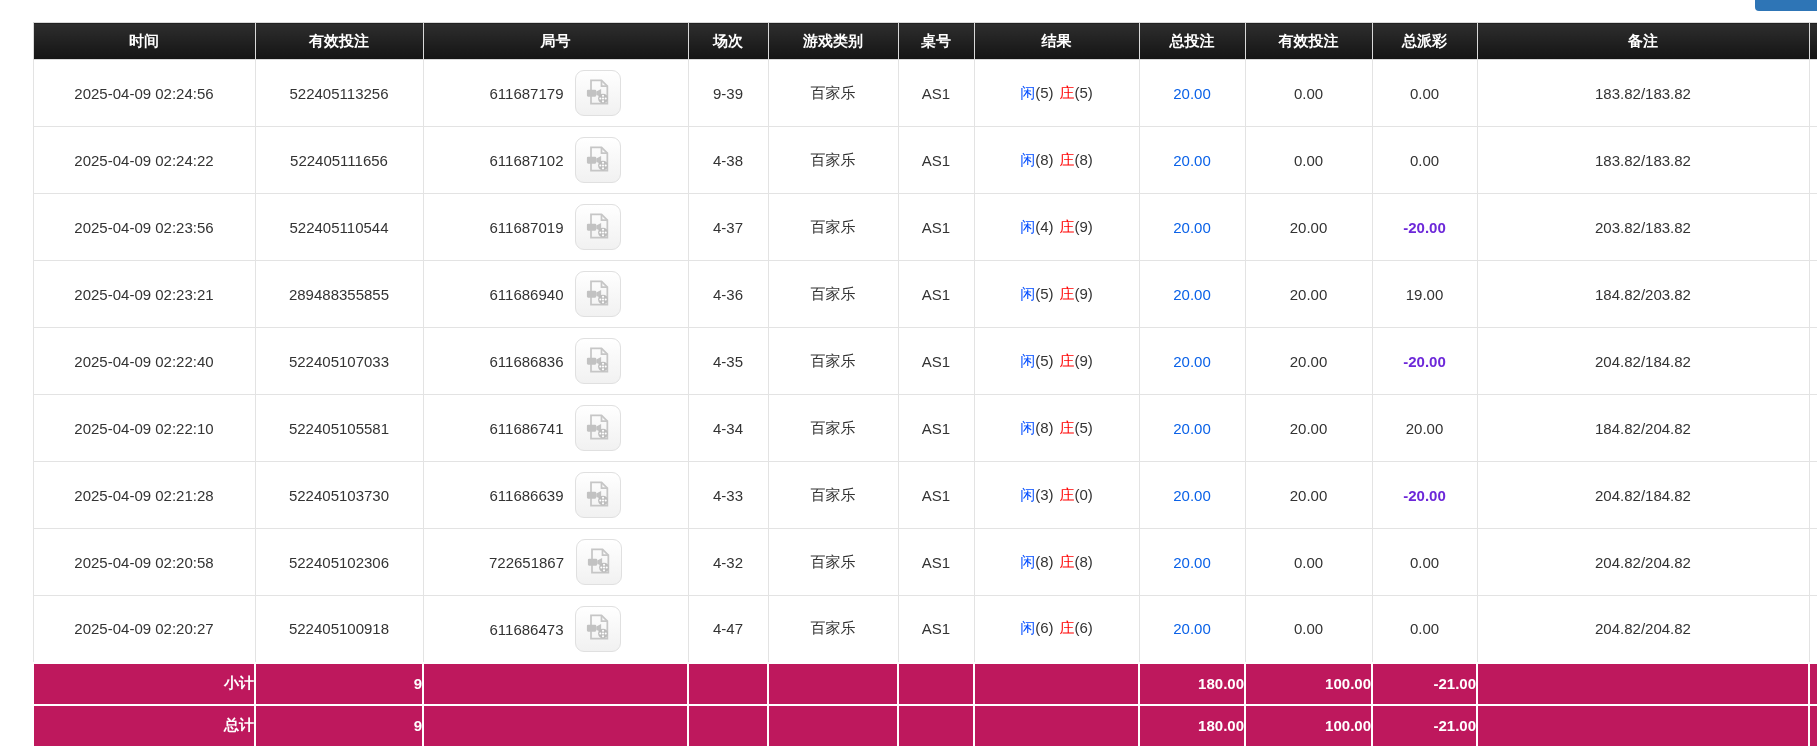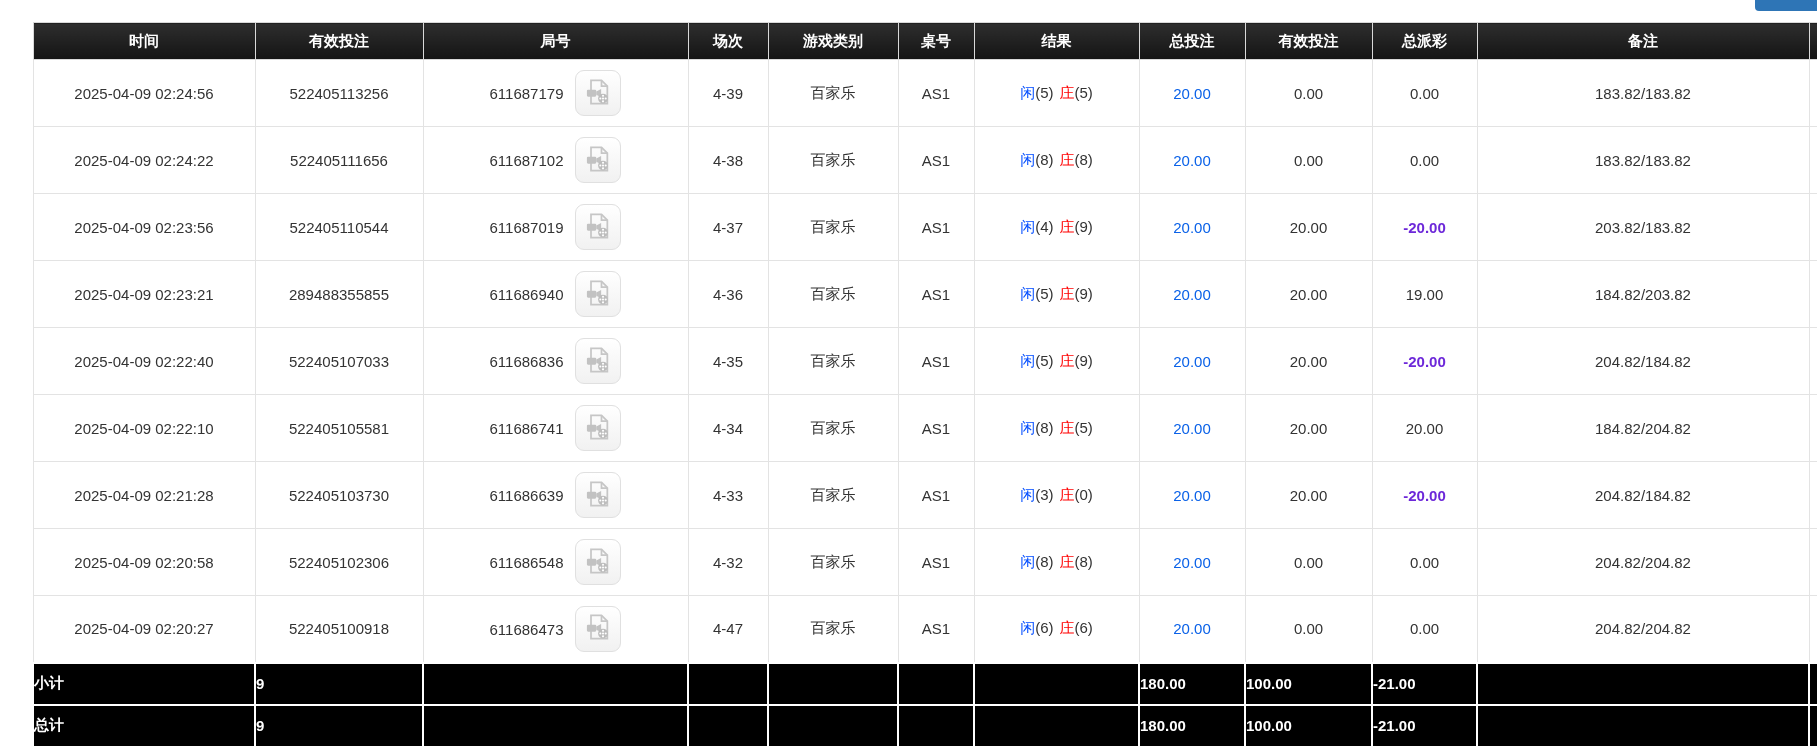--- a/index.html
+++ b/index.html
@@ -24,22 +24,22 @@
   table.records thead th {
     height:37px; background:linear-gradient(180deg,#2e2e2e,#141414);
     color:#ffffff; font-weight:bold; font-size:15px;
     border:1px solid #d9d9d9; text-align:center; padding:0;
   }
   table.records tbody td {
     height:67px; background:#ffffff; border:1px solid #e3e3e3;
     text-align:center; padding:0 4px; white-space:nowrap;
   }
   table.records tfoot td {
-    height:42px; background:#000000; color:#ffffff; font-weight:bold;
-    border:2px solid #ffffff; text-align:left; padding:0;
+    height:42px; background:#be185d; color:#ffffff; font-weight:bold;
+    border:2px solid #ffffff; text-align:right; padding:0;
   }
   .amt-blue { color:#0b62e8; }
   .neg { color:#6d28d9;font-weight:bold; }
   .res-p { color:#004cff; }
   .res-b { color:#ff0000; margin-left:6px; }
   .res-score { color:#333; }
   .replay-btn {
     display:inline-flex; width:46px; height:46px; align-items:center; justify-content:center;
     border:1px solid #e0e0e0; border-radius:9px;
     background:linear-gradient(180deg,#ffffff,#f1f1f1);
@@ -95,21 +95,21 @@
                   <rect x="2.5" y="10" width="8" height="6" rx="1" fill="#c2c2c2"></rect>
                   <path d="M10.5 11.6l4.2-2.1v7l-4.2-2.1z" fill="#c2c2c2"></path>
                   <circle cx="16.3" cy="17.6" r="4.2" fill="#bdbdbd"></circle>
                   <circle cx="16.3" cy="17.6" r="0.9" fill="#fff"></circle>
                   <circle cx="16.3" cy="15.2" r="0.9" fill="#fff"></circle>
                   <circle cx="16.3" cy="20" r="0.9" fill="#fff"></circle>
                   <circle cx="14" cy="17.6" r="0.9" fill="#fff"></circle>
                   <circle cx="18.6" cy="17.6" r="0.9" fill="#fff"></circle>
                 </svg></span>
             </button></td>
-      <td>4-39</td>
+      <td>9-39</td>
       <td>百家乐</td>
       <td>AS1</td>
       <td><span class="res-p">闲</span><span class="res-score">(5)</span><span class="res-b">庄</span><span class="res-score">(5)</span></td>
       <td class="amt-blue">20.00</td>
       <td>0.00</td>
       <td>0.00</td>
       <td>183.82/183.82</td>
       <td></td>
     </tr>
     <tr>
@@ -270,21 +270,21 @@
       <td><span class="res-p">闲</span><span class="res-score">(3)</span><span class="res-b">庄</span><span class="res-score">(0)</span></td>
       <td class="amt-blue">20.00</td>
       <td>20.00</td>
       <td class="neg">-20.00</td>
       <td>204.82/184.82</td>
       <td></td>
     </tr>
     <tr>
       <td>2025-04-09 02:20:58</td>
       <td>522405102306</td>
-      <td><span class="round-num">611686548</span><button class="replay-btn">
+      <td><span class="round-num">722651867</span><button class="replay-btn">
               <span><svg width="28" height="28" viewBox="0 0 24 24">
                   <path d="M6 2h9l5 5v15H6z" fill="none" stroke="#c6c6c6" stroke-width="1.5"></path>
                   <path d="M15 2v5h5" fill="none" stroke="#c6c6c6" stroke-width="1.5"></path>
                   <rect x="2.5" y="10" width="8" height="6" rx="1" fill="#c2c2c2"></rect>
                   <path d="M10.5 11.6l4.2-2.1v7l-4.2-2.1z" fill="#c2c2c2"></path>
                   <circle cx="16.3" cy="17.6" r="4.2" fill="#bdbdbd"></circle>
                   <circle cx="16.3" cy="17.6" r="0.9" fill="#fff"></circle>
                   <circle cx="16.3" cy="15.2" r="0.9" fill="#fff"></circle>
                   <circle cx="16.3" cy="20" r="0.9" fill="#fff"></circle>
                   <circle cx="14" cy="17.6" r="0.9" fill="#fff"></circle>

